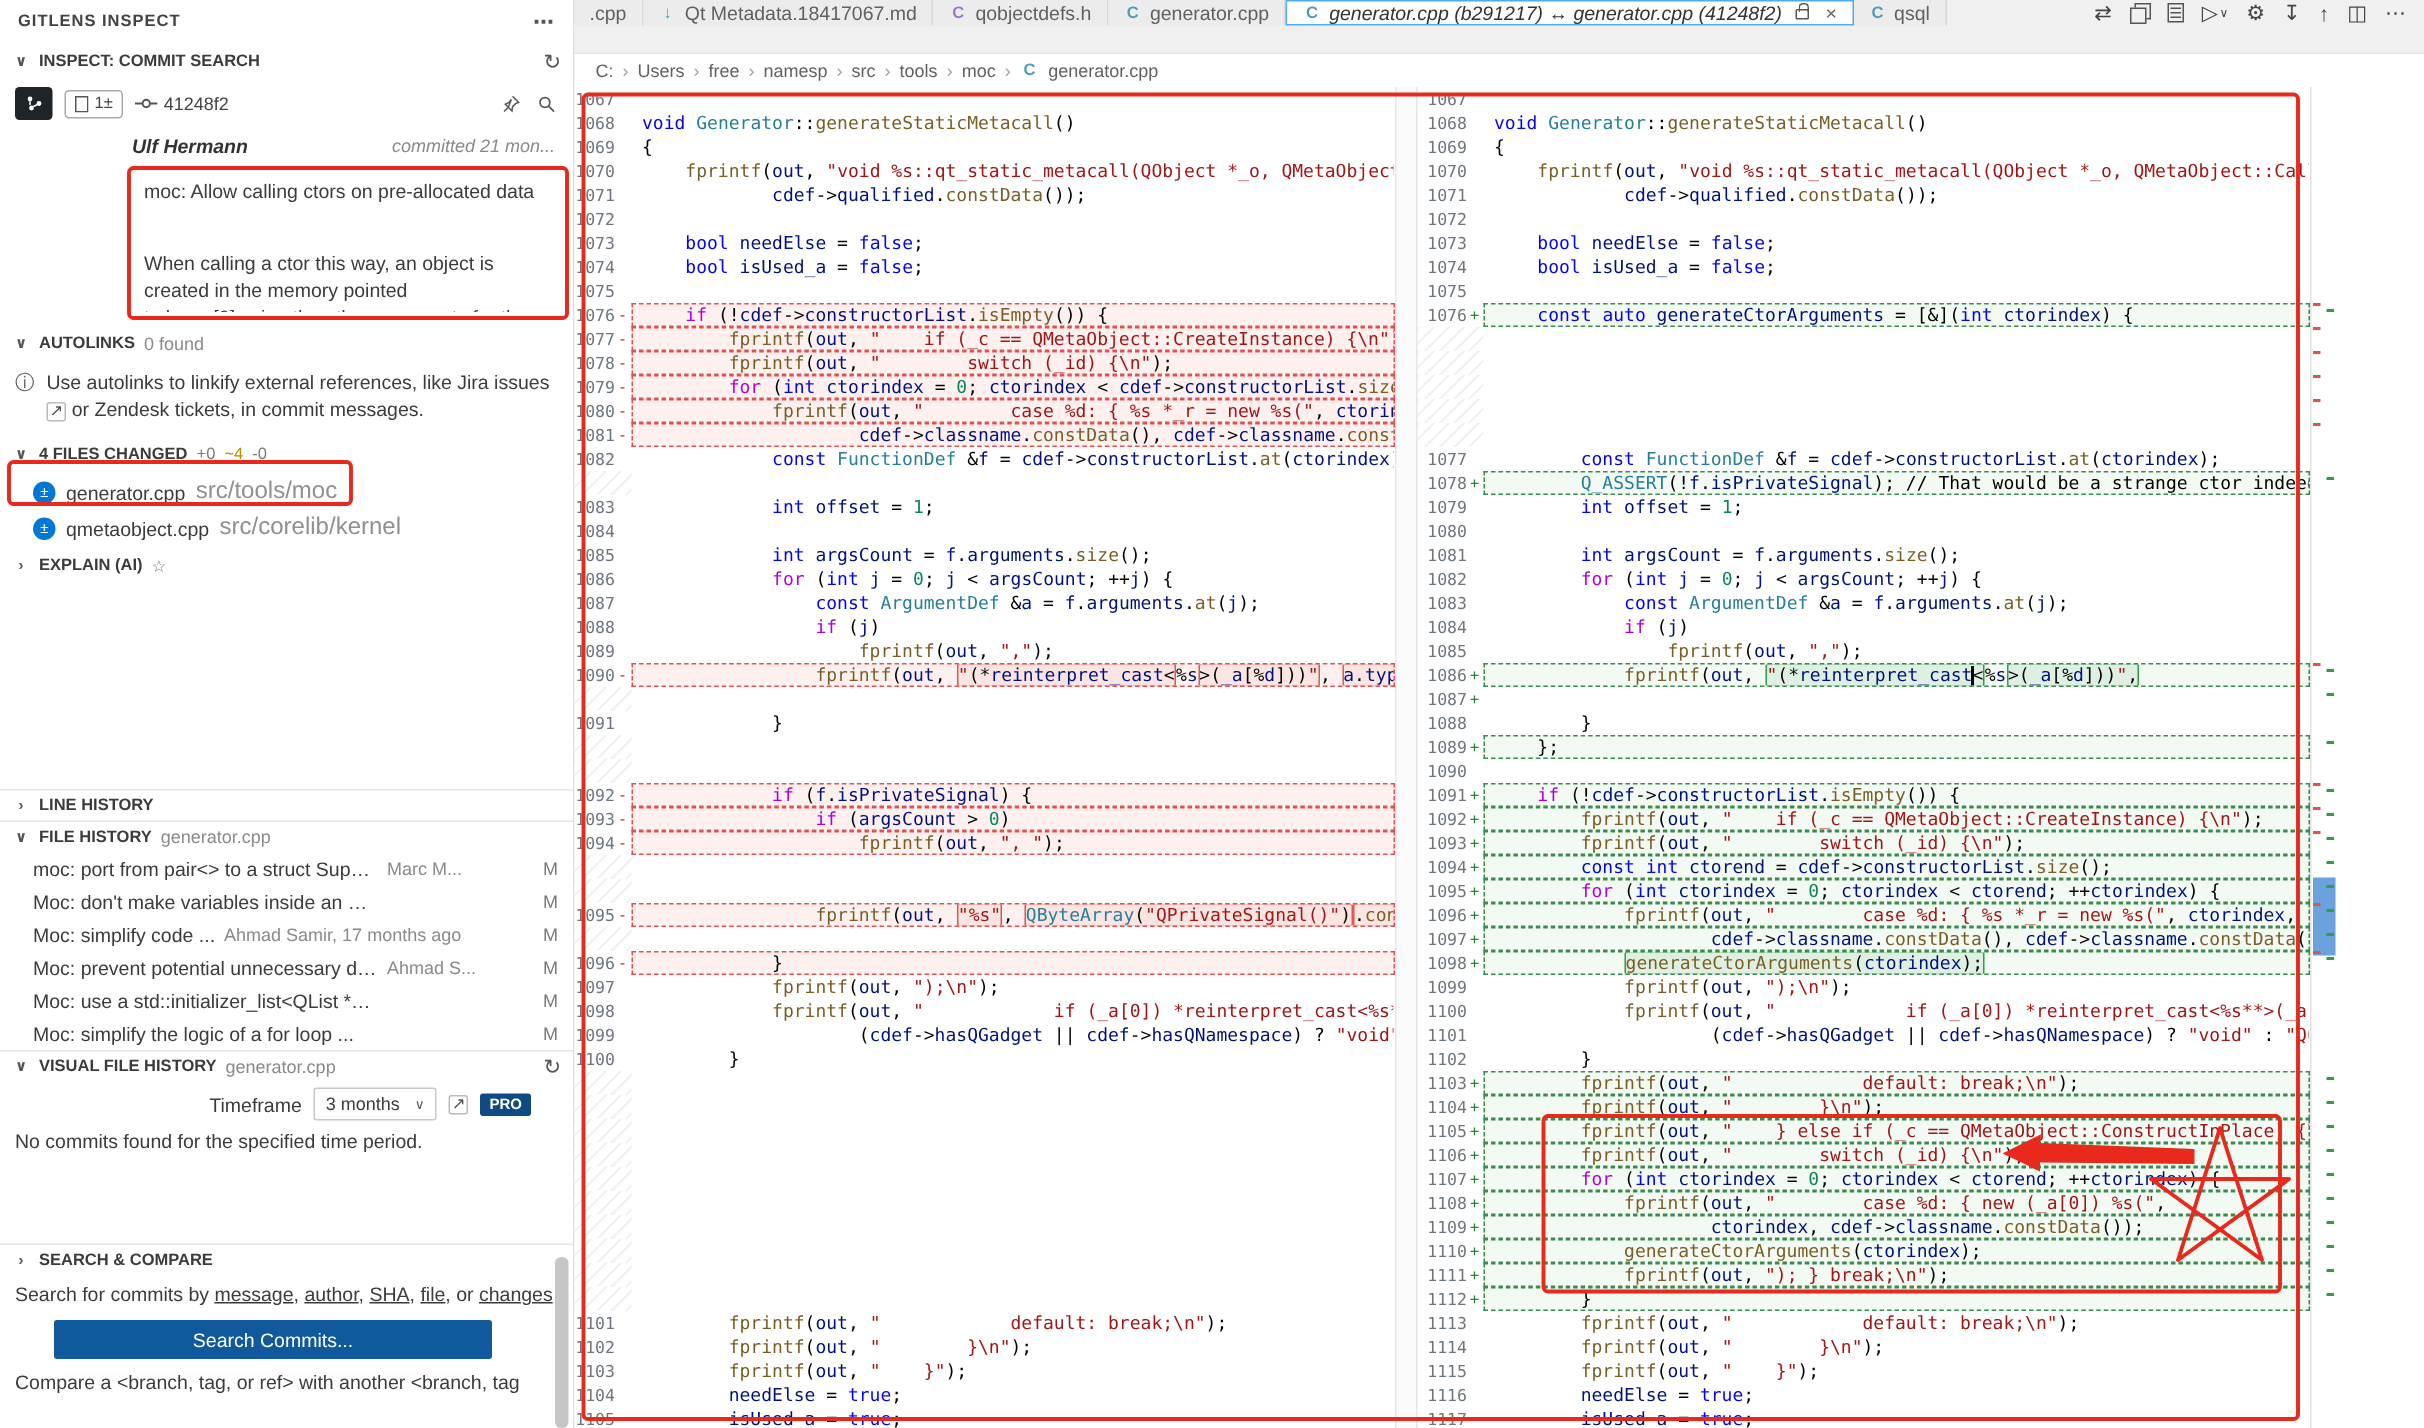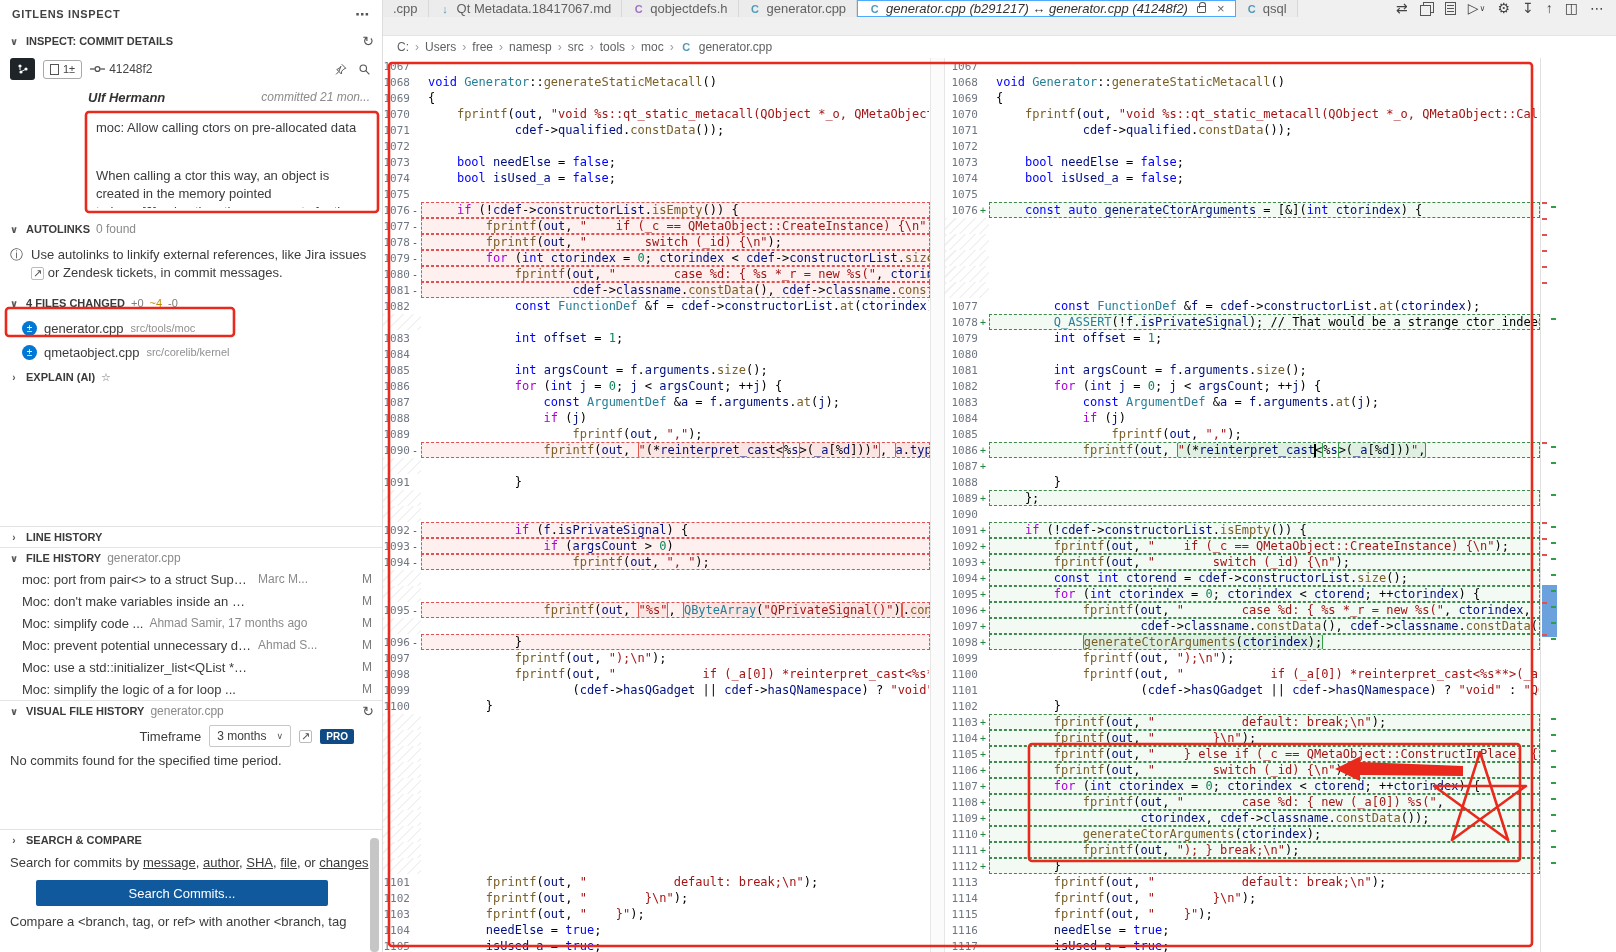--- a/index.html
+++ b/index.html
@@ -35,21 +35,21 @@
   .msg-body { white-space:pre-line; line-height:18px; }
   .info-row { display:flex; gap:8px; padding:4px 12px 8px 10px; height:48px; }
   .i-ic { color:#555; font-size:13px; }
   .info-text { font-size:13px; line-height:18px; color:#3b3b3b; }
   .ext { color:#555; font-size:11px; border:1px solid #bbb; border-radius:2px; padding:0 1px; line-height:11px; display:inline-block; }
   .st { font-weight:normal; font-size:11px; }
   .st.add { color:#7c7c7c; } .st.mod { color:#bf8803; } .st.del { color:#7c7c7c; }
   .file-row { height:24px; display:flex; align-items:center; gap:7px; padding:0 10px 0 22px; font-size:13px; cursor:pointer; }
   .file-status { width:15px; height:15px; min-width:15px; border-radius:50%; background:#0078d4; color:#fff;
     font-size:10px; display:flex; align-items:center; justify-content:center; }
-  .file-path { color:#909090; font-size:11px; white-space:nowrap; overflow:hidden; }
+  .file-path { color:#909090; font-size:16px; white-space:nowrap; overflow:hidden; }
   .sparkle { font-weight:normal; color:#777; font-size:11px; }
   .sb-gap { height:136px; }
   .sb-gap2 { height:56px; }
   .commit-list { height:132px; overflow:hidden; }
   .commit-row { height:22px; display:flex; align-items:center; padding:0 10px 0 22px; font-size:13px; cursor:pointer; }
   .commit-msg { white-space:nowrap; overflow:hidden; text-overflow:ellipsis; max-width:230px; }
   .commit-meta { color:#8a8a8a; margin-left:6px; font-size:12px; white-space:nowrap; overflow:hidden; flex:1; }
   .commit-badge { margin-left:auto; color:#7a7a7a; font-size:12px; padding-left:6px; }
   .tf-row { height:30px; display:flex; align-items:center; justify-content:flex-end; gap:8px; padding:0 28px 0 10px; }
   .tf-label { font-size:13px; }
@@ -128,21 +128,21 @@
 <div class="app">
 
   <aside class="sidebar">
     <div class="sb-title">
       <span>GITLENS INSPECT</span>
       <span class="more">⋯</span>
     </div>
 
     <div class="sec-hdr">
       <span class="chev">∨</span>
-      <span class="sec-label">INSPECT: COMMIT DETAILS</span>
+      <span class="sec-label">INSPECT: COMMIT SEARCH</span>
       <span class="refresh">↻</span>
     </div>
 
     <div class="commit-toolbar">
       <span class="btn-dark">
         <svg width="12" height="12" viewBox="0 0 12 12">
           <circle cx="3" cy="3" r="1.6" fill="#fff"></circle>
             <circle cx="9" cy="6" r="1.6" fill="#fff"></circle>
             <circle cx="4" cy="9" r="1.6" fill="#fff"></circle>
           <path d="M3 4.5 L3 7 M5.2 8 L7.8 6.8" stroke="#fff" stroke-width="1" fill="none"></path>

